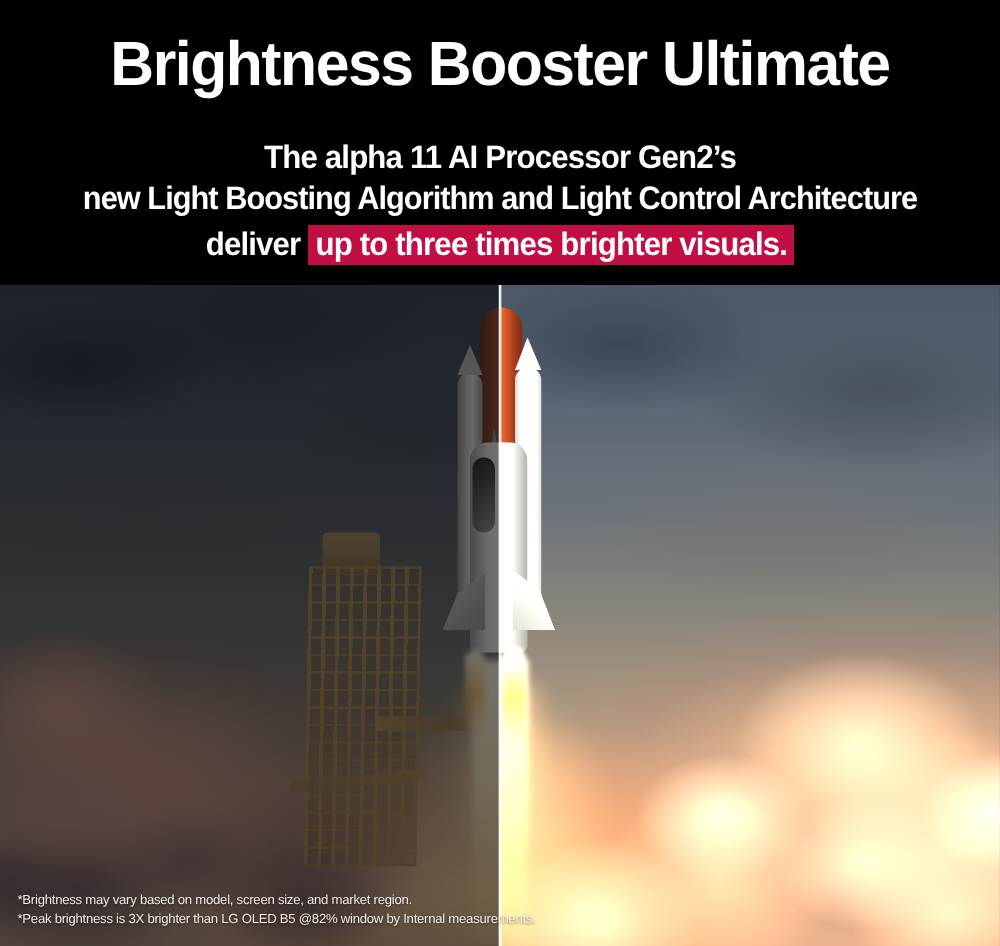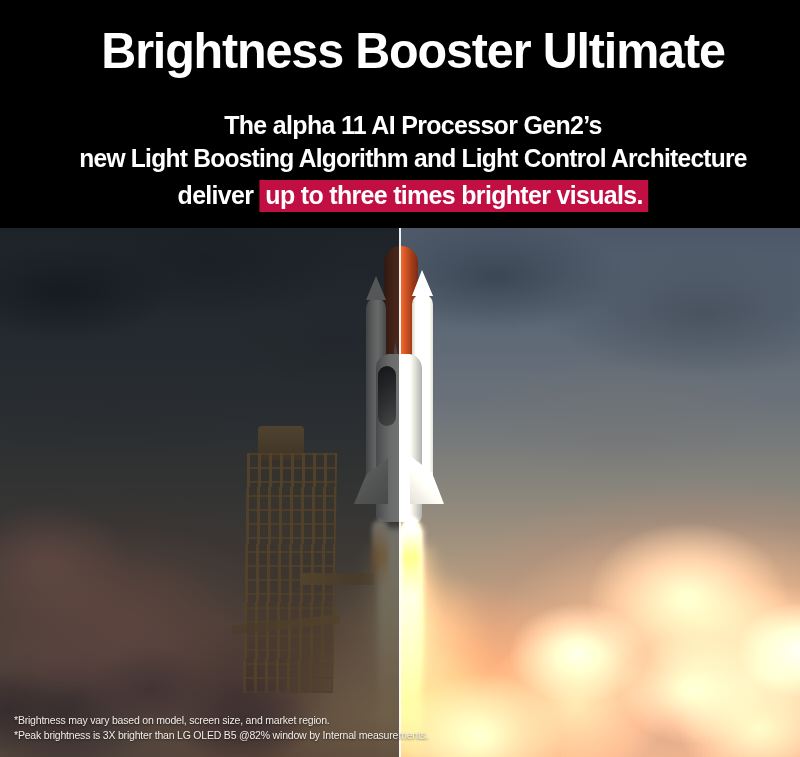--- a/index.html
+++ b/index.html
@@ -23,21 +23,20 @@
 
   
   .text-block {
     position: absolute;
     left: 0; top: 0;
     width: 716px;
     height: 228px;
     background: #000;
     text-align: center;
     z-index: 6;
-    margin-left: 13px;
   }
   .headline {
     position: absolute;
     left: 0; top: 22px;
     width: 800px;
     color: #ffffff;
     font-size: 50px;
     font-weight: bold;
     letter-spacing: -1.2px;
     line-height: 58px;

